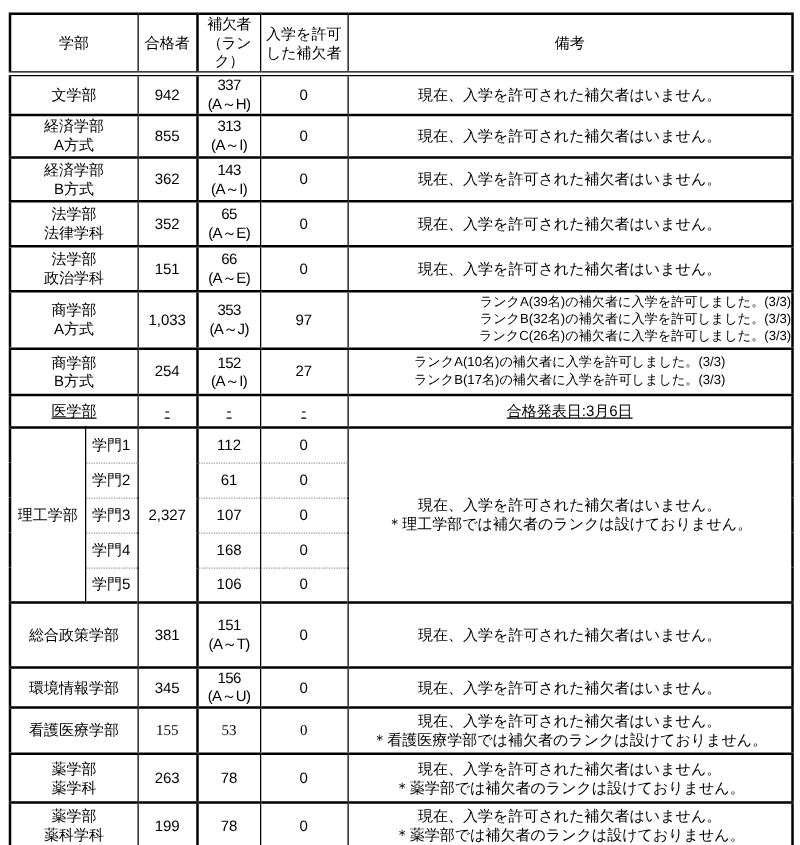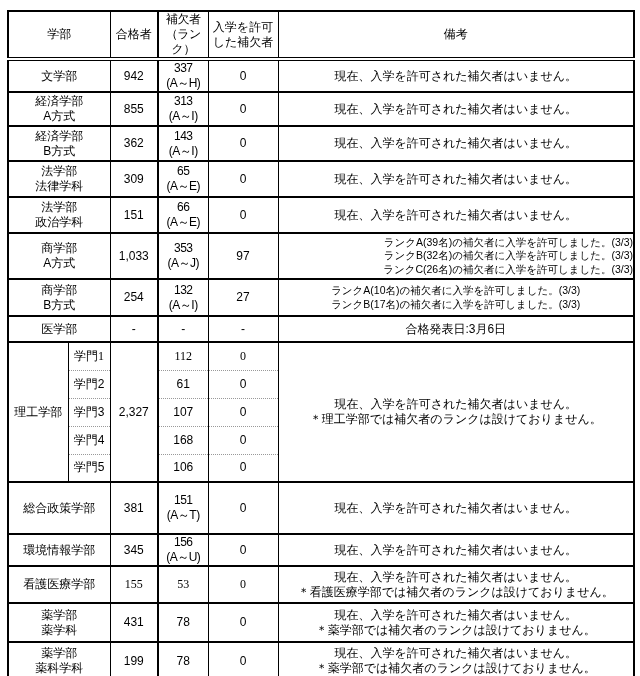--- a/index.html
+++ b/index.html
@@ -61,29 +61,29 @@
   tr.hdr  { height: 46px; }
   tr.r1  { height: 30px; }
   tr.r2  { height: 34px; }
   tr.r3  { height: 35px; }
   tr.r4  { height: 36px; }
   tr.r5  { height: 36px; }
   tr.r6  { height: 46px; }
   tr.r6 .rem { font-size: 10.5px; line-height: 1.3; padding-top: 1px; padding-bottom: 1px; text-align: right; }
   tr.r7  { height: 37px; }
   tr.r7 .rem { font-size: 10.5px; }
-  tr.r8  { height: 26px; }
+  tr.r8  { height: 26px; text-decoration: underline; }
   tr.s1, tr.s2, tr.s3, tr.s4, tr.s5 { height: 28px; }
   tr.r9  { height: 52px; }
   tr.r10 { height: 20px; margin-top: 40px; }
   tr.r11 { height: 37px; font-family: Liberation Serif, serif; }
   tr.r12 { height: 39px; }
   tr.r13 { height: 38px; }
   
-  tr.s1 td.g { border-bottom: 1px dotted #999; font-family: Liberation Serif, serif; }
+  tr.s1 td.g { border-bottom: 1px dotted #999; }
   tr.s2 td.g, tr.s3 td.g, tr.s4 td.g { border-top: 1px dotted #999; border-bottom: 1px dotted #999; }
   tr.s5 td.g { border-top: 1px dotted #999; }
 </style>
 </head>
 <body>
 
 <div class="page">
   <table class="adm">
     <colgroup>
       <col style="width:60px">
@@ -127,21 +127,21 @@
 B方式</td>
         <td class="num">362</td>
         <td class="num wl ml rank">143
 (A～I)</td>
         <td class="num">0</td>
         <td class="rem ml">現在、入学を許可された補欠者はいません。</td>
       </tr>
       <tr class="r4">
         <td colspan="2" class="fac ml">法学部
 法律学科</td>
-        <td class="num">309</td>
+        <td class="num">352</td>
         <td class="num wl ml rank">65
 (A～E)</td>
         <td class="num">0</td>
         <td class="rem ml">現在、入学を許可された補欠者はいません。</td>
       </tr>
       <tr class="r5">
         <td colspan="2" class="fac ml">法学部
 政治学科</td>
         <td class="num">151</td>
         <td class="num wl ml rank">66
@@ -157,21 +157,21 @@
 (A～J)</td>
         <td class="num">97</td>
         <td class="rem ml">ランクA(39名)の補欠者に入学を許可しました。(3/3)
 ランクB(32名)の補欠者に入学を許可しました。(3/3)
 ランクC(26名)の補欠者に入学を許可しました。(3/3)</td>
       </tr>
       <tr class="r7">
         <td colspan="2" class="fac ml">商学部
 B方式</td>
         <td class="num">254</td>
-        <td class="num wl ml rank">132
+        <td class="num wl ml rank">152
 (A～I)</td>
         <td class="num">27</td>
         <td class="rem ml">ランクA(10名)の補欠者に入学を許可しました。(3/3)
 ランクB(17名)の補欠者に入学を許可しました。(3/3)</td>
       </tr>
       <tr class="r8">
         <td colspan="2" class="fac ml">医学部</td>
         <td class="num">-</td>
         <td class="num wl">-</td>
         <td class="num">-</td>
@@ -228,21 +228,21 @@
         <td colspan="2" class="fac">看護医療学部</td>
         <td class="num">155</td>
         <td class="num wl">53</td>
         <td class="num">0</td>
         <td class="rem ml">現在、入学を許可された補欠者はいません。
 ＊看護医療学部では補欠者のランクは設けておりません。</td>
       </tr>
       <tr class="r12">
         <td colspan="2" class="fac ml">薬学部
 薬学科</td>
-        <td class="num">431</td>
+        <td class="num">263</td>
         <td class="num wl">78</td>
         <td class="num">0</td>
         <td class="rem ml">現在、入学を許可された補欠者はいません。
 ＊薬学部では補欠者のランクは設けておりません。</td>
       </tr>
       <tr class="r13">
         <td colspan="2" class="fac ml">薬学部
 薬科学科</td>
         <td class="num">199</td>
         <td class="num wl">78</td>

